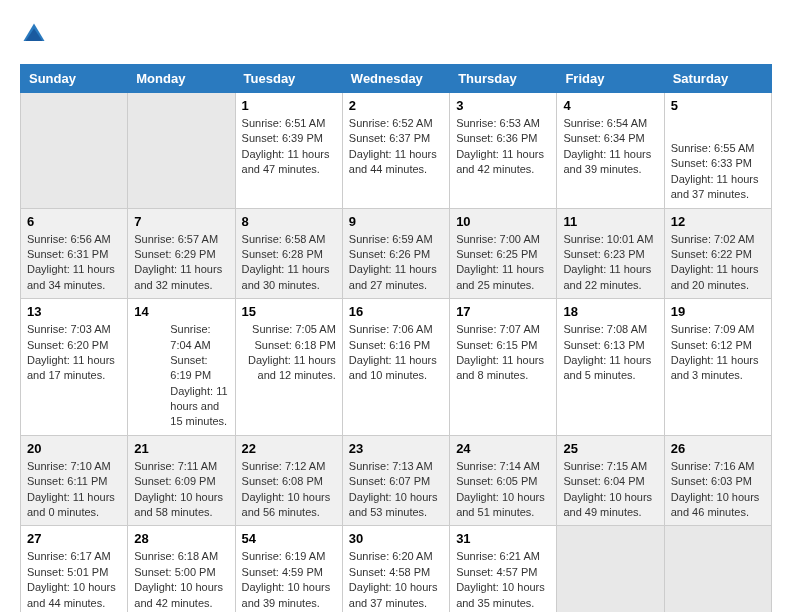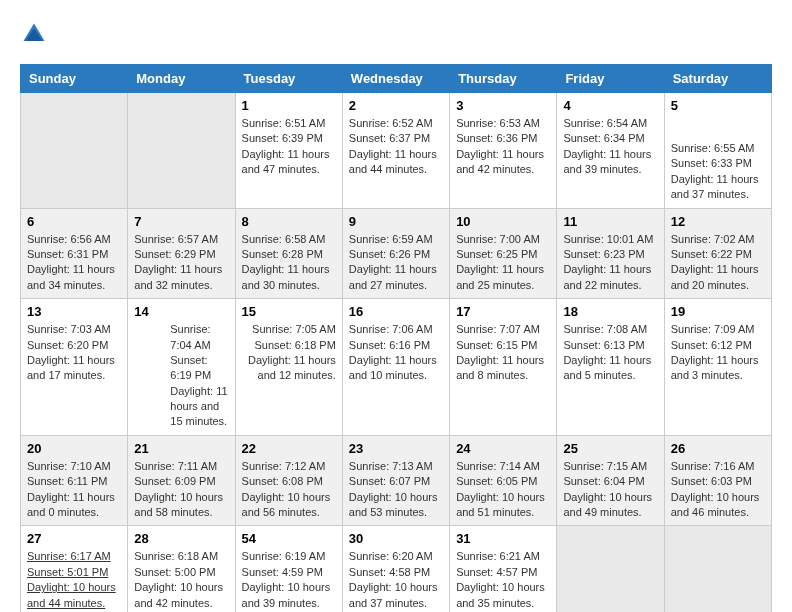--- a/index.html
+++ b/index.html
@@ -283,21 +283,21 @@
         <td>
           <span class="day-num">26</span>
           <div class="day-detail" style="white-space: pre-line;">Sunrise: 7:16 AM
 Sunset: 6:03 PM
 Daylight: 10 hours and 46 minutes.</div>
         </td>
       </tr>
       <tr>
         <td>
           <span class="day-num">27</span>
-          <div class="day-detail" style="white-space: pre-line; text-decoration: underline;">Sunrise: 6:17 AM
+          <div class="day-detail" style="white-space: pre-line;">Sunrise: 6:17 AM
 Sunset: 5:01 PM
 Daylight: 10 hours and 44 minutes.</div>
         </td>
         <td>
           <span class="day-num">28</span>
           <div class="day-detail" style="white-space: pre-line;">Sunrise: 6:18 AM
 Sunset: 5:00 PM
 Daylight: 10 hours and 42 minutes.</div>
         </td>
         <td>

